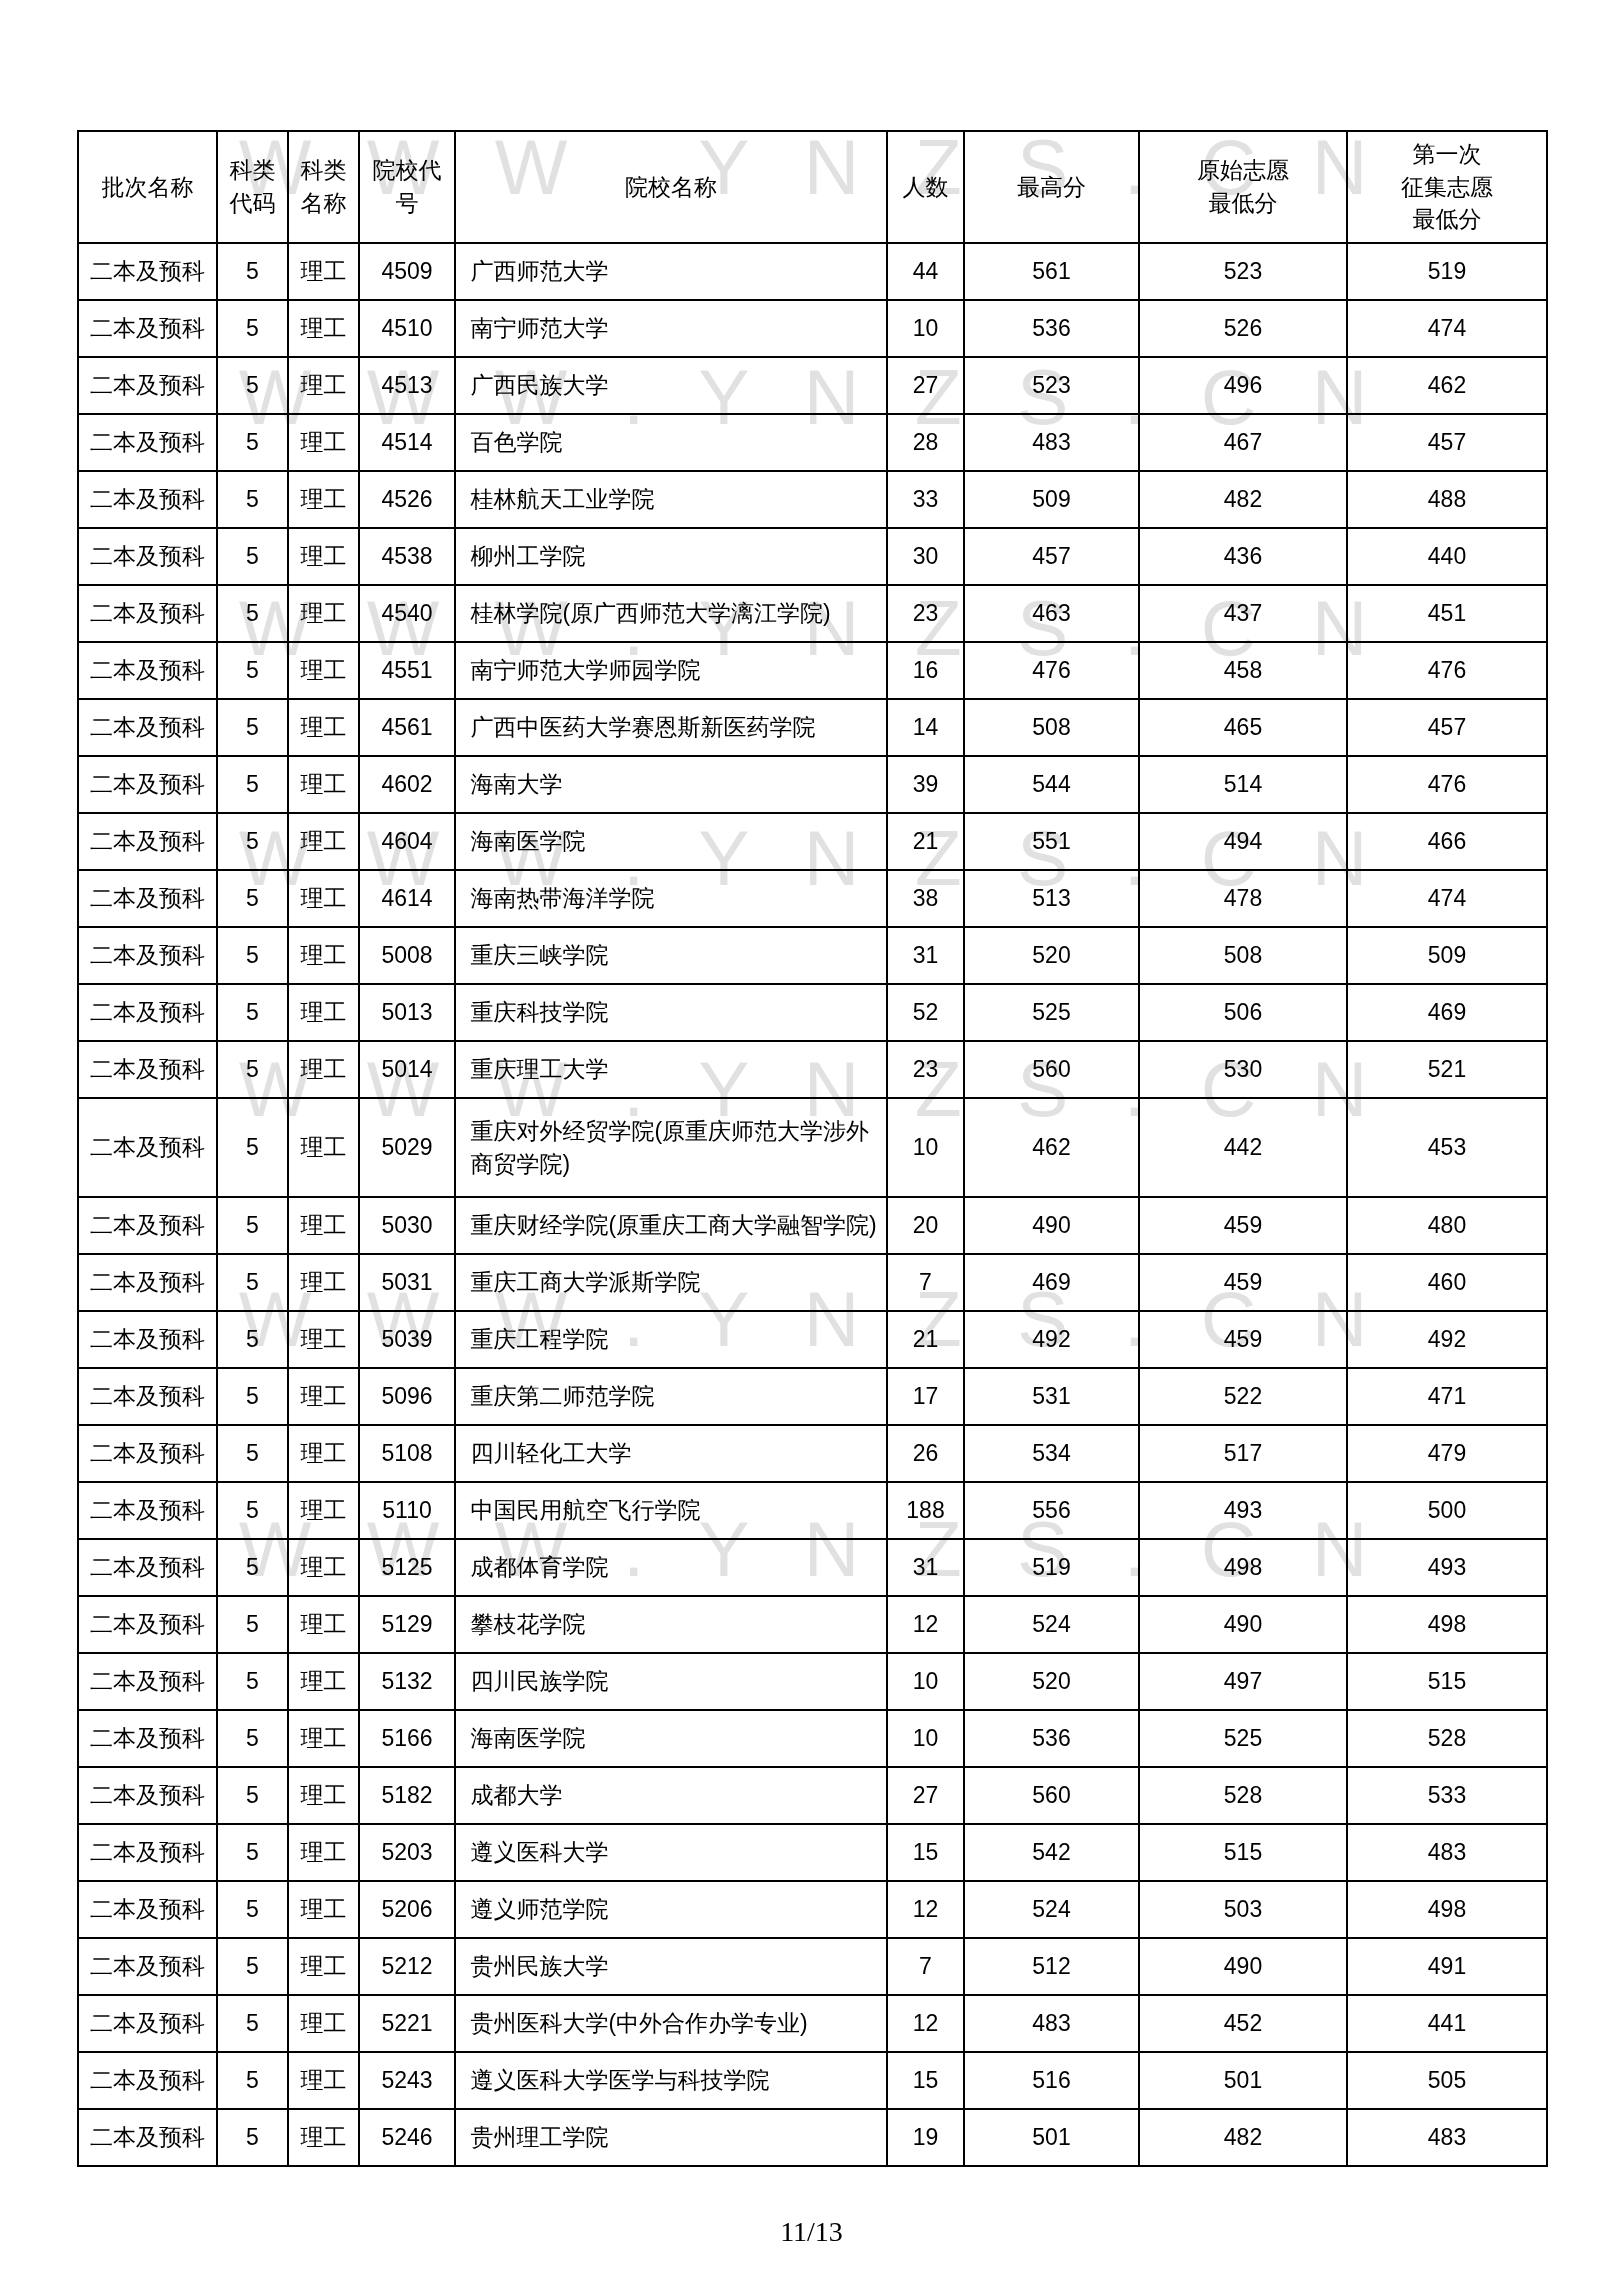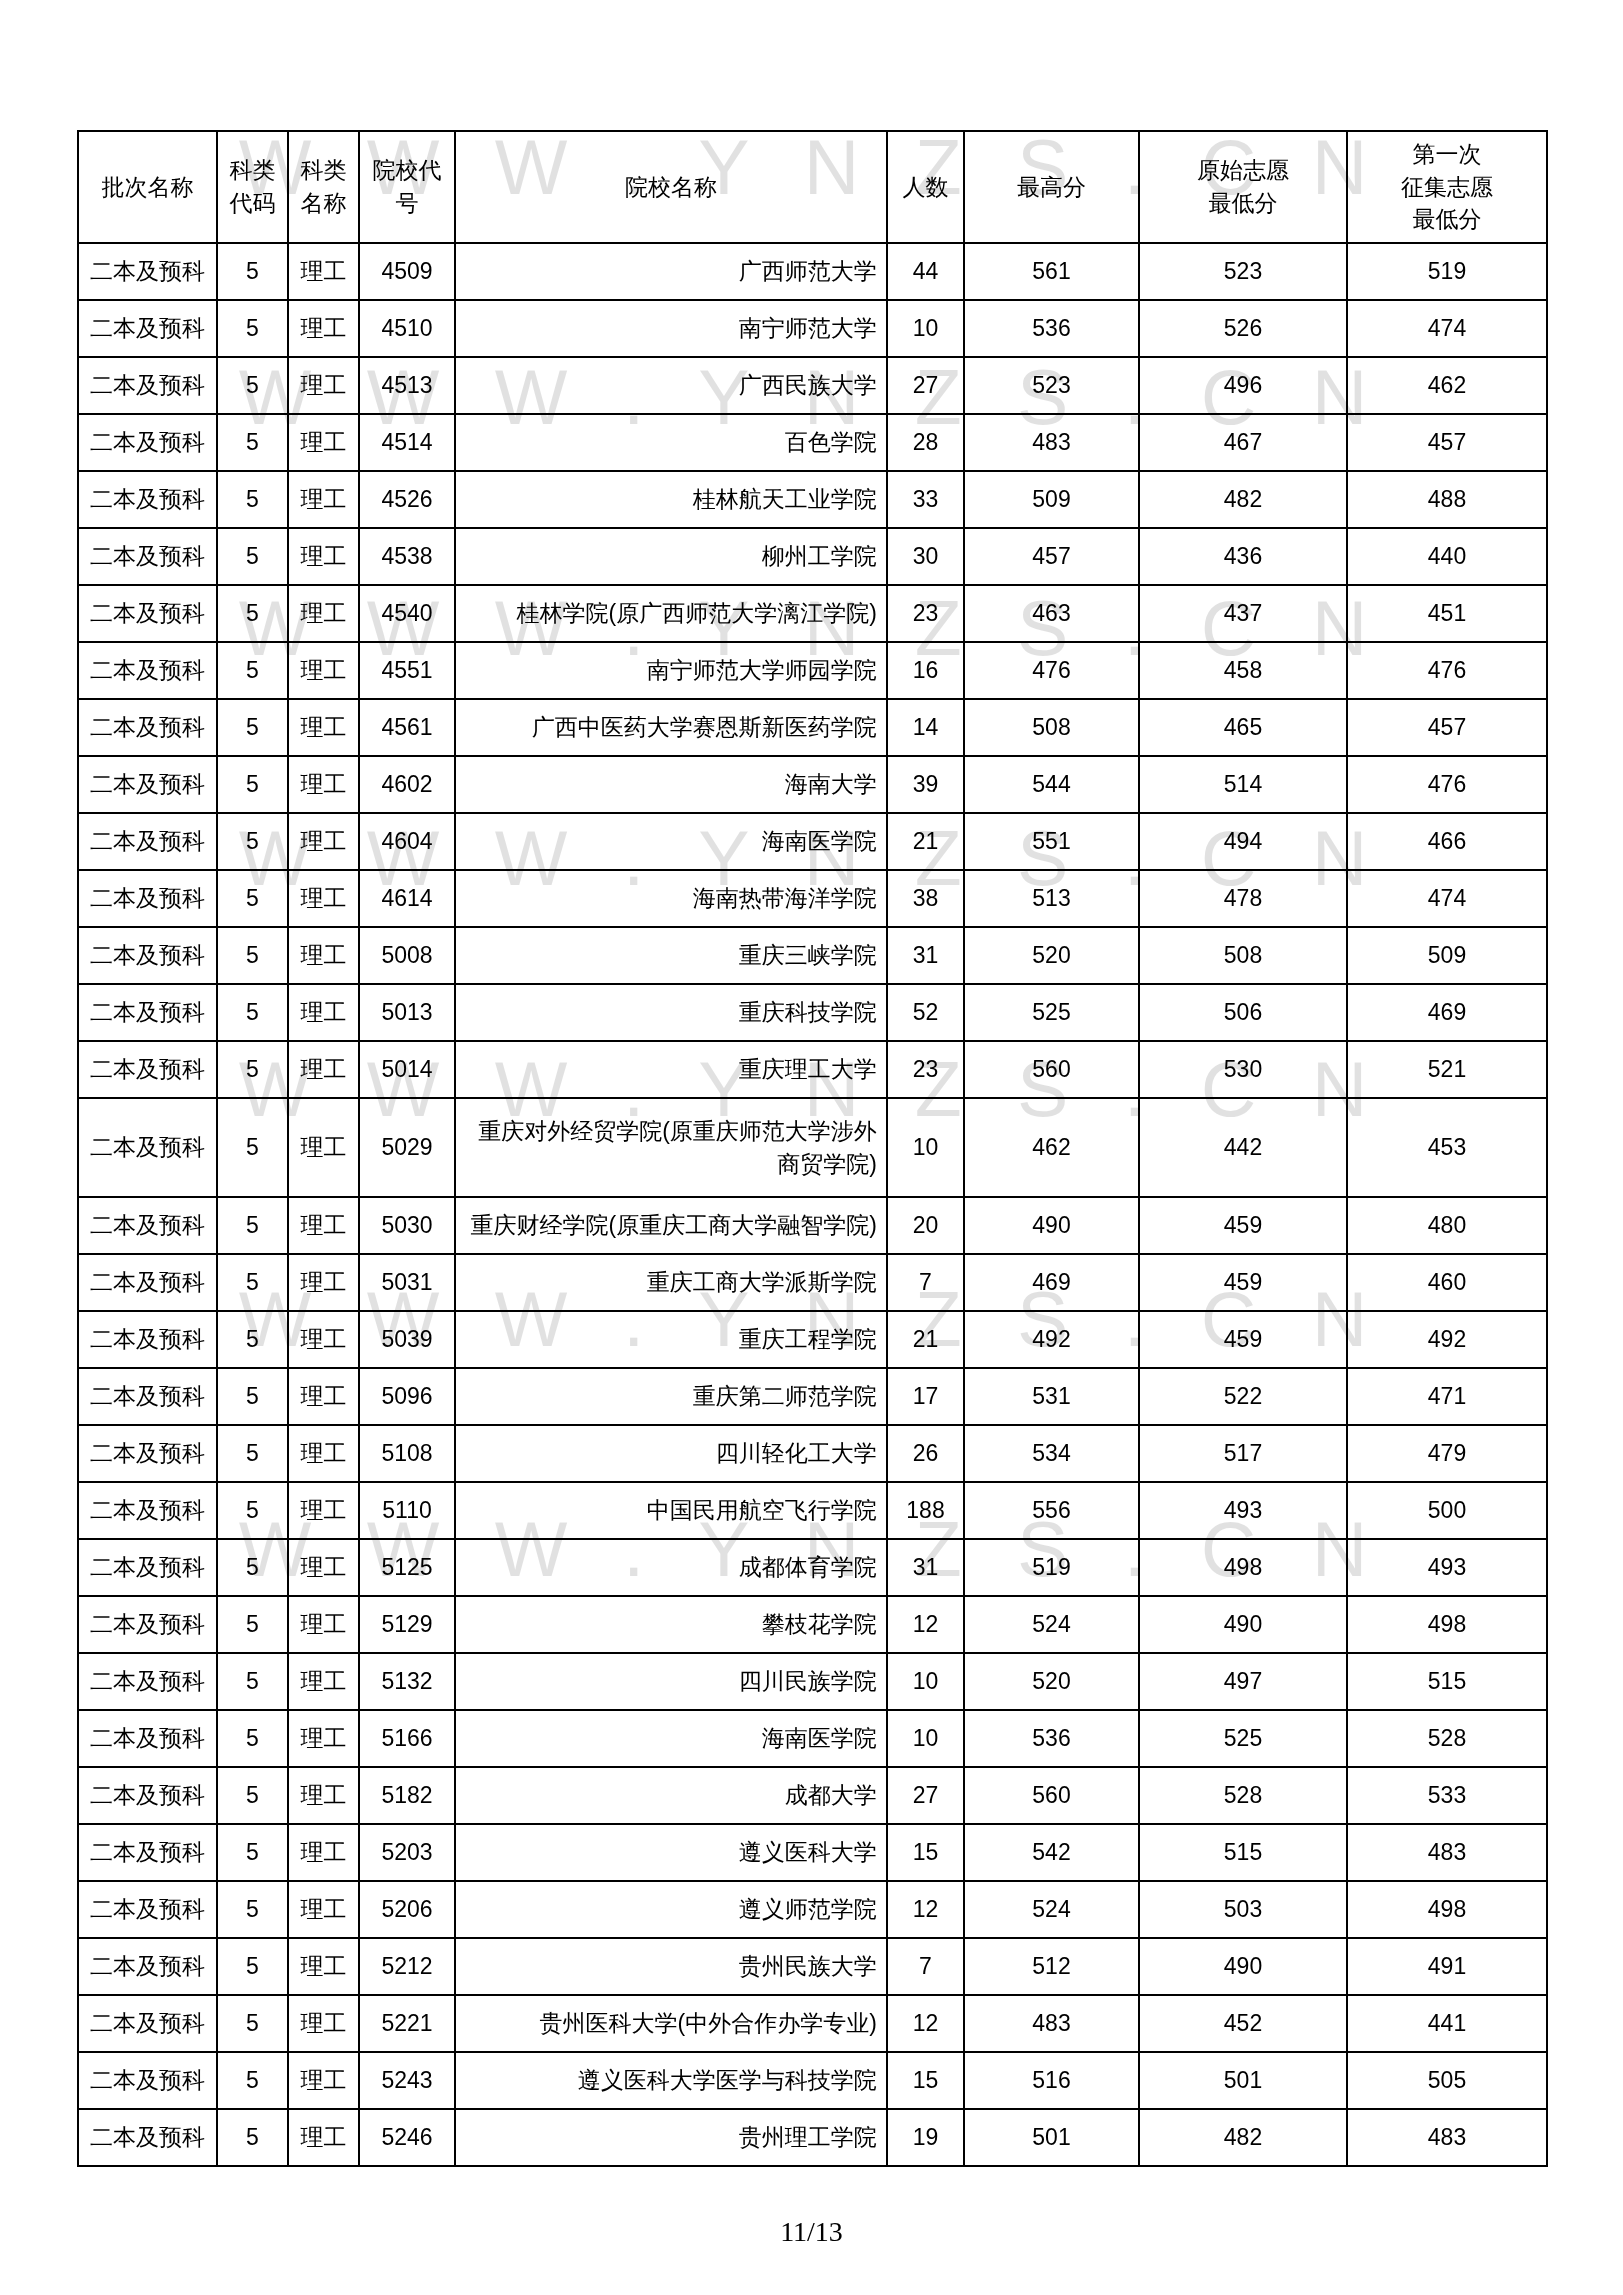--- a/index.html
+++ b/index.html
@@ -77,21 +77,21 @@
     line-height: 1.30;
   }
   thead th .hdr-line { display: block; }
 
   tbody td {
     height: 55px;
     text-align: center;
     vertical-align: middle;
   }
   tbody td.c-name {
-    text-align: right;
+    text-align: left;
     padding-left: 14.4px;
     padding-right: 9.2px;
     letter-spacing: 0px;
   }
 
   
   col.w-batch   { width: 139px; }
   col.w-kcode   { width: 71px; }
   col.w-kname   { width: 71px; }
   col.w-ycode   { width: 96px; }

